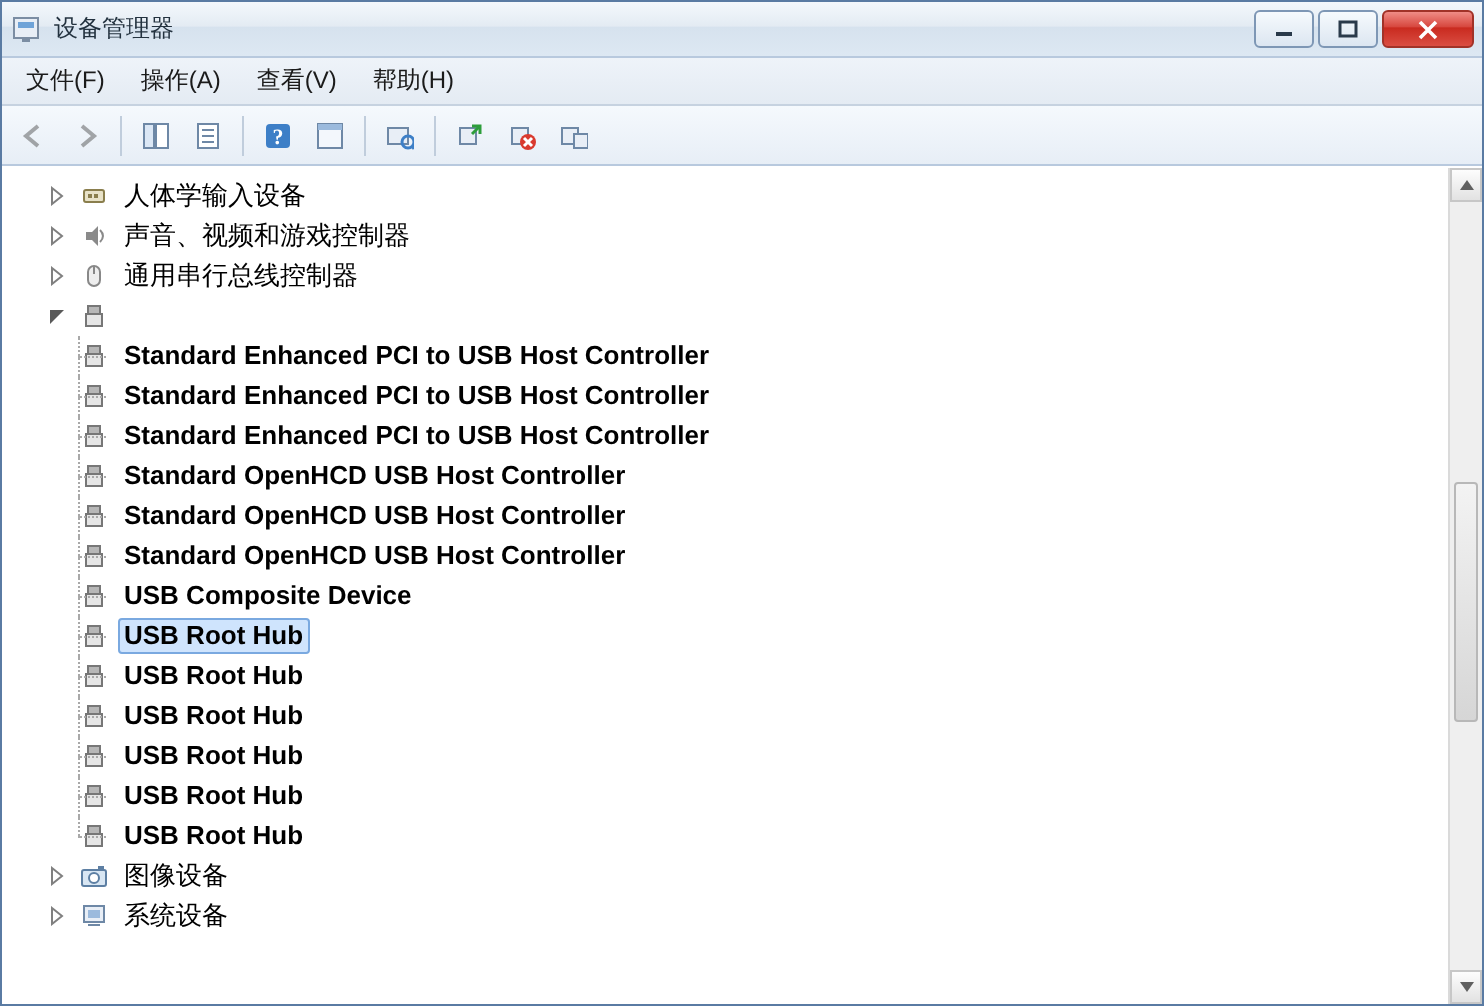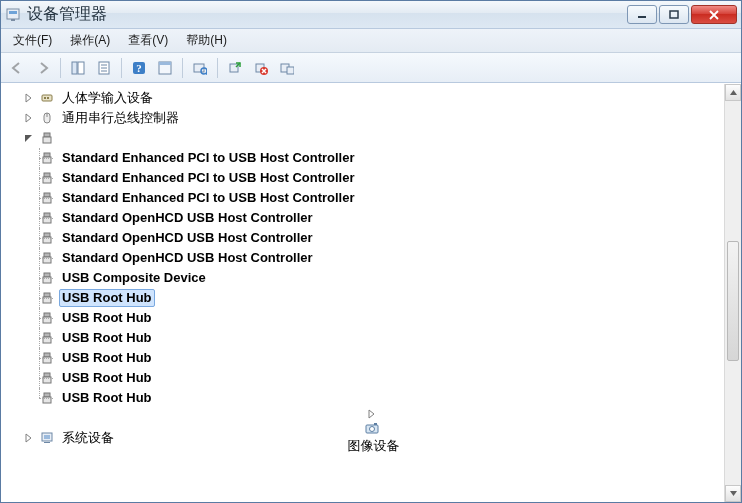--- a/index.html
+++ b/index.html
@@ -24,21 +24,21 @@
       display: flex;
       align-items: center;
       padding: 0 4px;
       border-bottom: 1px solid #b8c9de;
     }
     .title-icon {
       width: 16px; height: 16px;
       margin-right: 6px;
       display: inline-flex; align-items: center; justify-content: center;
     }
-    .title-text { flex: 1; color: #23323f; font-size: 16px; }
+    .title-text { flex: 1; color: #23323f; font-size: 12px; }
     .win-controls { display: flex; gap: 2px; }
     .win-btn {
       width: 30px; height: 19px;
       border: 1px solid #7e97b5;
       border-radius: 3px;
       display: flex; align-items: center; justify-content: center;
       background: linear-gradient(to bottom, #f6fafd, #dce6f1);
       cursor: pointer;
     }
     .win-btn.close {
@@ -297,20 +297,34 @@
           <span class="label">人体学输入设备</span>
         </div>
         <div class="node" style="padding-left: 16px;">
           <span class="toggle">
             <svg width="10" height="10">
               <path d="M2 1 L7 5 L2 9 Z" fill="none" stroke="#808080"></path>
             </svg>
           </span>
           <span class="node-icon">
             <svg width="14" height="14">
+              <path d="M3 5 L6 5 L9 2 L9 12 L6 9 L3 9 Z" fill="#8a8a8a"></path>
+              <path d="M10 4 Q13 7 10 10" fill="none" stroke="#8a8a8a"></path>
+            </svg>
+          </span>
+          <span class="label">声音、视频和游戏控制器</span>
+        </div>
+        <div class="node" style="padding-left: 16px;">
+          <span class="toggle">
+            <svg width="10" height="10">
+              <path d="M2 1 L7 5 L2 9 Z" fill="none" stroke="#808080"></path>
+            </svg>
+          </span>
+          <span class="node-icon">
+            <svg width="14" height="14">
               <rect x="4" y="2" width="6" height="10" rx="3" fill="#eee" stroke="#888"></rect>
               <line x1="7" y1="2" x2="7" y2="6" stroke="#888"></line>
             </svg>
           </span>
           <span class="label">通用串行总线控制器</span>
         </div>
         <div class="node" style="padding-left: 16px;">
           <span class="toggle">
             <svg width="10" height="10">
               <path d="M1 2 L8 2 L1 9 Z" fill="#595959"></path>
@@ -435,21 +449,21 @@
           <div class="node child-item last" style="padding-left: 0px;">
             <span class="node-icon">
               <svg width="14" height="14">
                 <rect x="4" y="2" width="6" height="4" fill="#b7b7b7" stroke="#777"></rect>
                 <rect x="3" y="6" width="8" height="6" fill="#e6e6e6" stroke="#777"></rect>
               </svg>
             </span>
             <span class="label">USB Root Hub</span>
           </div>
         </div>
-        <div class="node" style="padding-left: 16px; flex-direction: column;">
+        <div class="node" style="padding-left: 16px;">
           <span class="toggle">
             <svg width="10" height="10">
               <path d="M2 1 L7 5 L2 9 Z" fill="none" stroke="#808080"></path>
             </svg>
           </span>
           <span class="node-icon">
             <svg width="14" height="14">
               <rect x="1" y="4" width="12" height="8" rx="1" fill="#d8e6f3" stroke="#5d7fa3"></rect>
               <circle cx="7" cy="8" r="2.5" fill="#fff" stroke="#5d7fa3"></circle>
               <rect x="9" y="2" width="3" height="2" fill="#5d7fa3"></rect>

